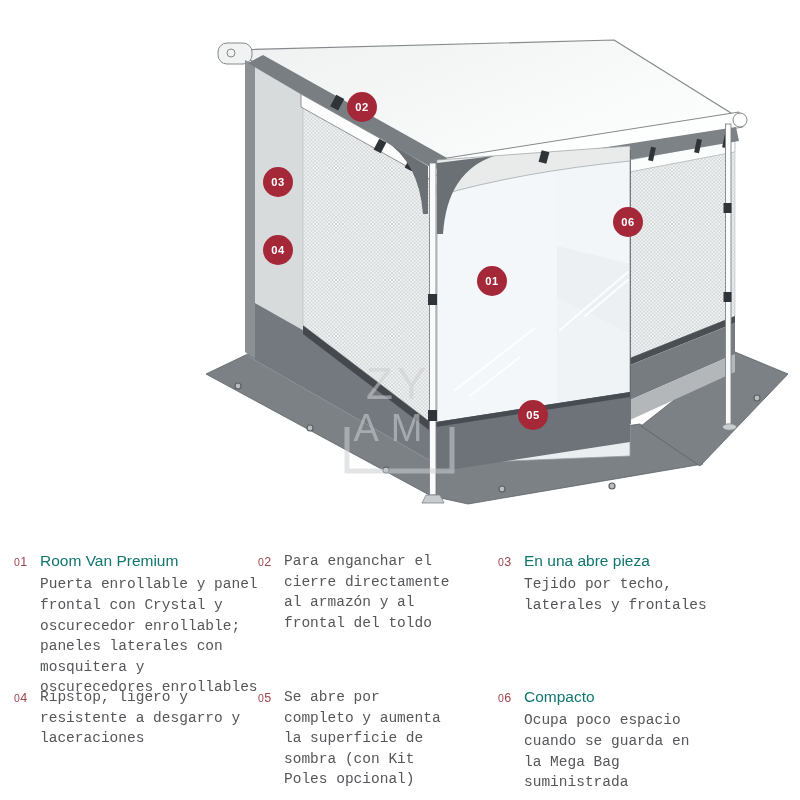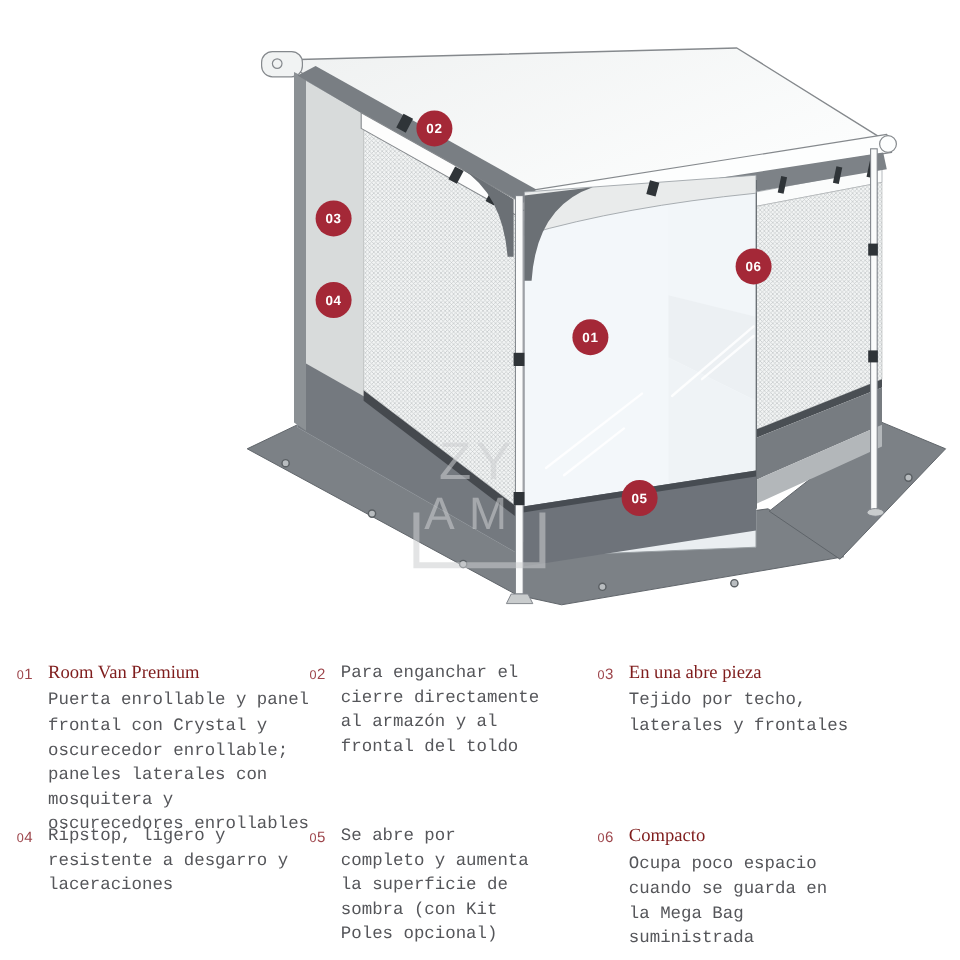--- a/index.html
+++ b/index.html
@@ -11,21 +11,21 @@
   .stage{position:absolute;inset:0;}
   svg.illus{position:absolute;top:0;left:0;}
 
   .feature{position:absolute;display:flex;gap:7px;}
   .f-num{
     color:#9d454b;font-size:12.5px;line-height:1.5;min-width:19px;
     display:inline-block;padding-top:2px;letter-spacing:.3px;
   }
   .f-num::first-letter{font-size:10.5px;}
   .f-content{flex:1;}
-  .f-title{color:#7f1d1d;font-size:15.5px;line-height:1.32;margin-bottom:3px;font-family:Liberation Serif, serif;}
+  .f-title{color:#0f766e;font-size:15.5px;line-height:1.32;margin-bottom:3px;}
   .f-body{color:#55565a;font-size:14.5px;line-height:1.42;font-family:Liberation Mono, monospace;}
 
   .f1{left:14px;top:551px;width:246px;}
   .f2{left:258px;top:551px;width:211px;}
   .f3{left:498px;top:551px;width:226px;}
   .f4{left:14px;top:687px;width:236px;}
   .f5{left:258px;top:687px;width:196px;}
   .f6{left:498px;top:687px;width:211px;}
 
   .badge-circle{fill:#a42837;}

